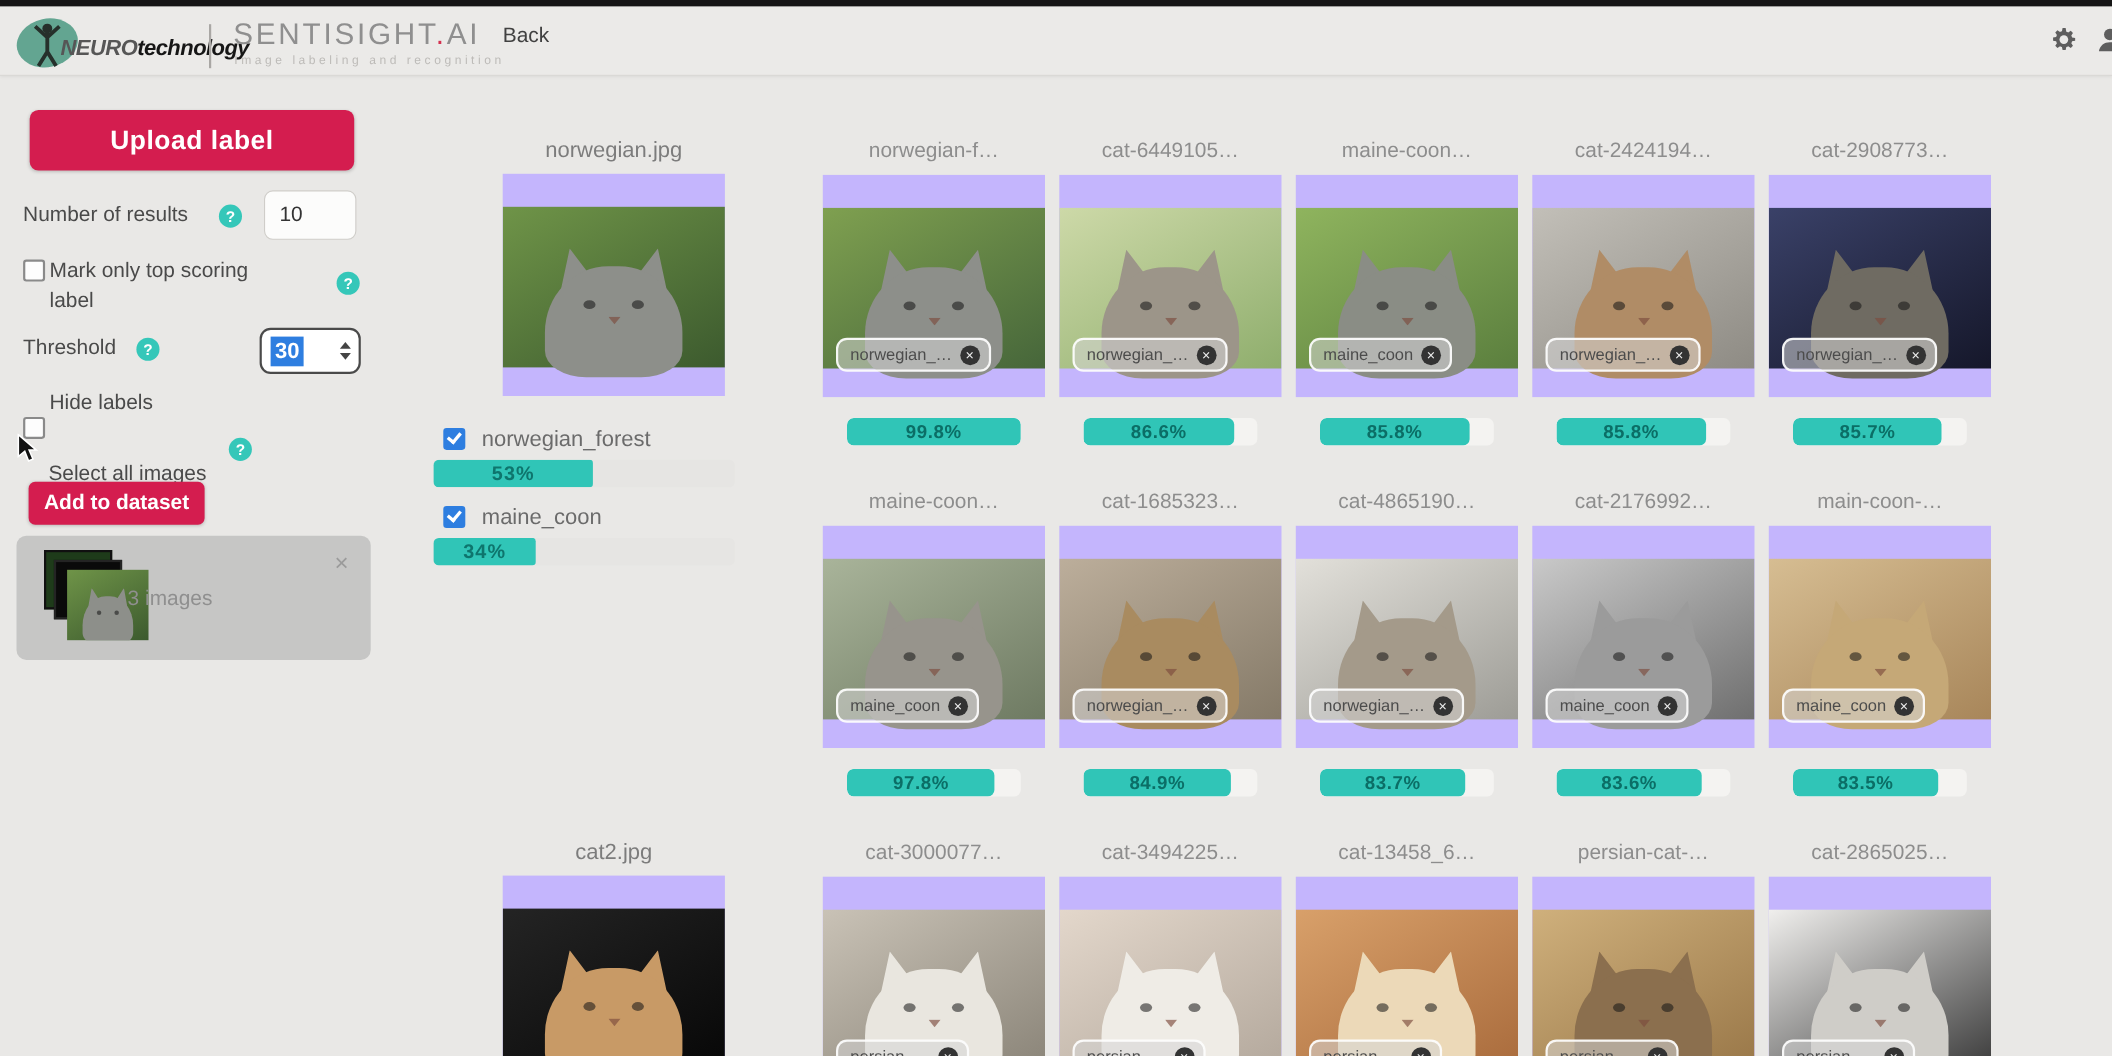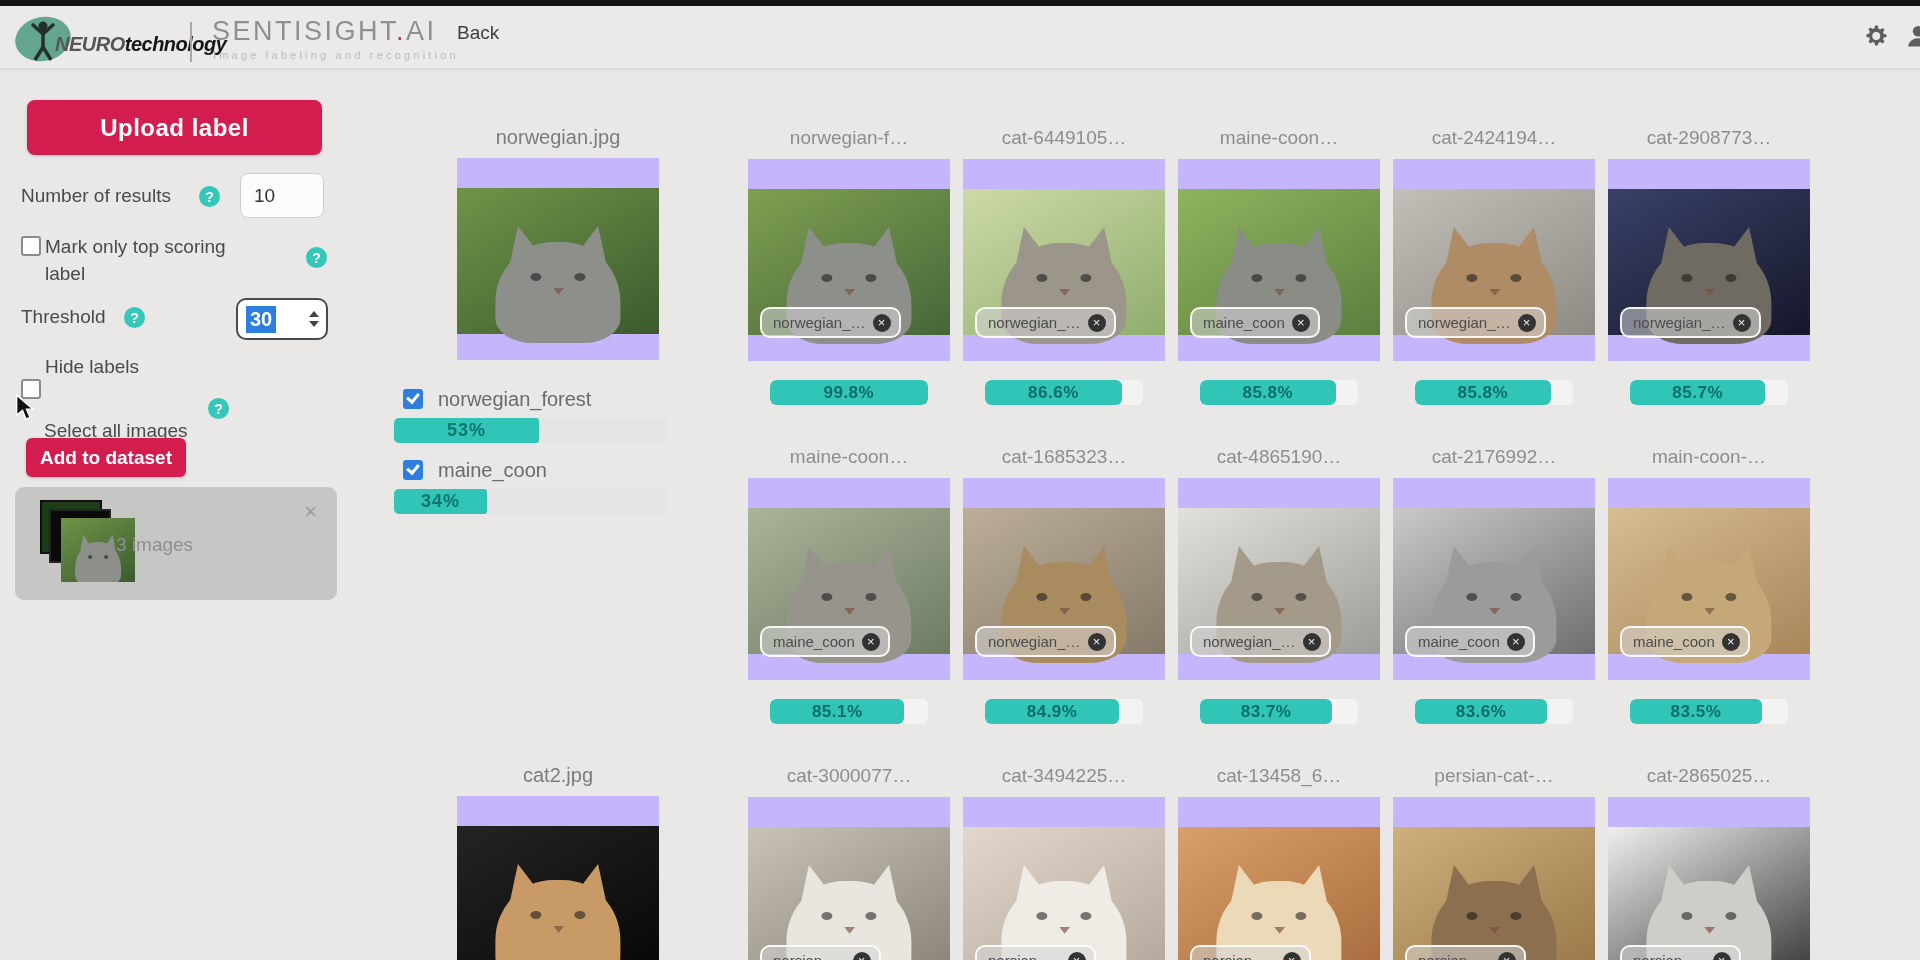--- a/index.html
+++ b/index.html
@@ -361,21 +361,21 @@
             <div class="nose"></div>
           </div>
         </div>
       <div class="pill">
           <span class="pill-text">maine_coon</span>
           <span class="pill-x">×</span>
         </div>
     </div>
     <div class="scorebar">
         <div class="scorefill" style="width: 85.1%;">
-          <span class="scoretext">85.1%</span>
+          <span class="scoretext">97.8%</span>
         </div>
       </div>
   </div>
 
   <div class="tile" style="--bg1: #bcae9b; --bg2: #857a68; --fur: #a98b60;">
     <div class="tile-title">cat-1685323…</div>
     <div class="imgbox">
       <div class="photo">
           <div class="cat">
             <div class="ears"></div>

